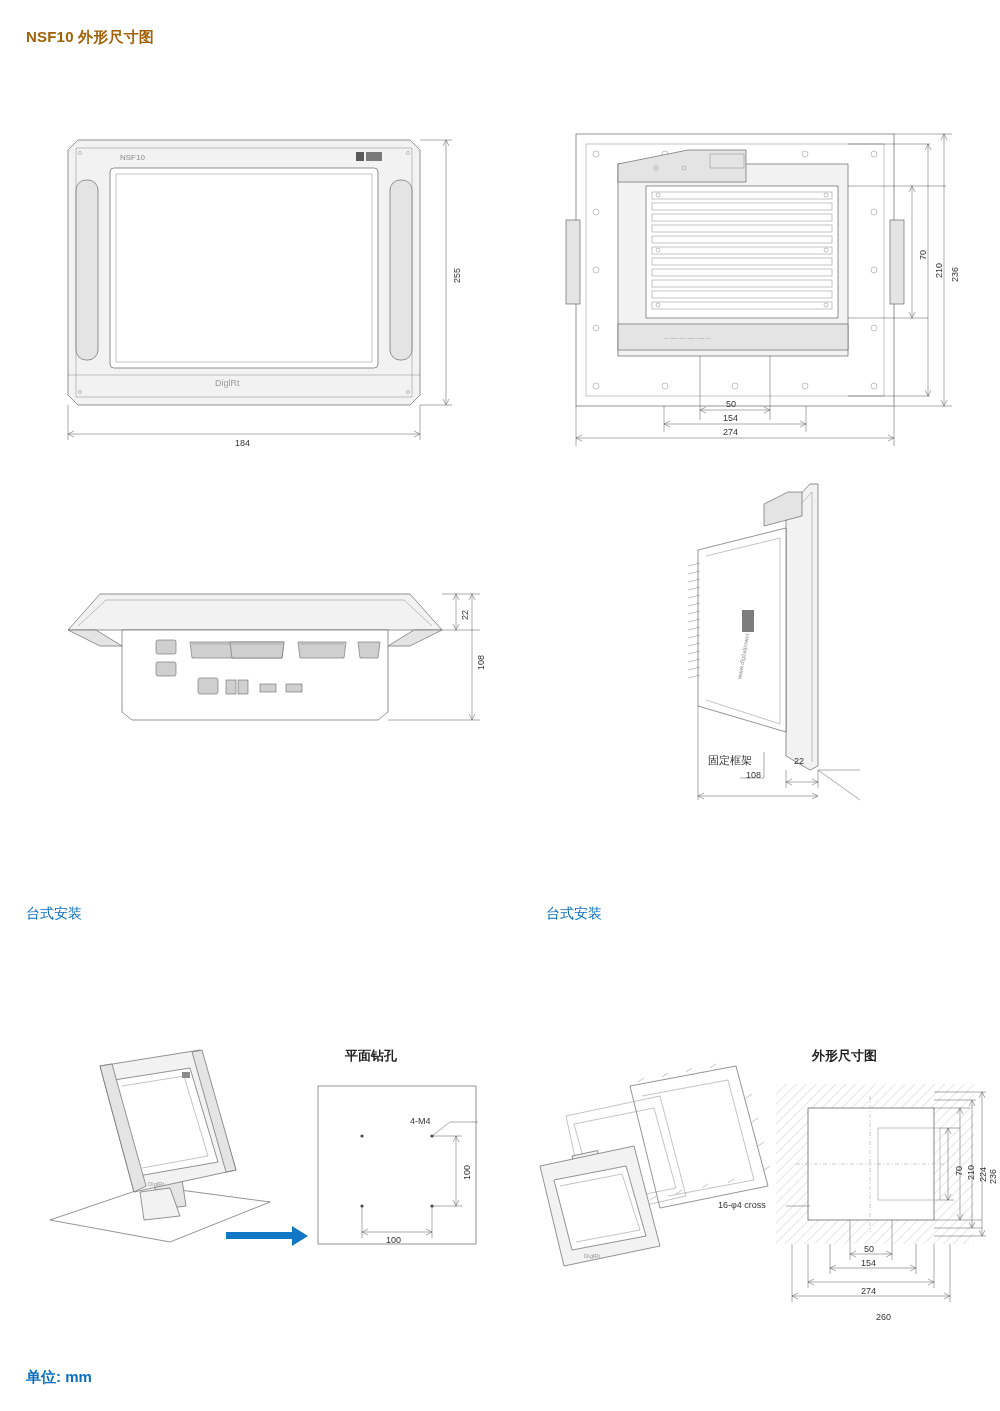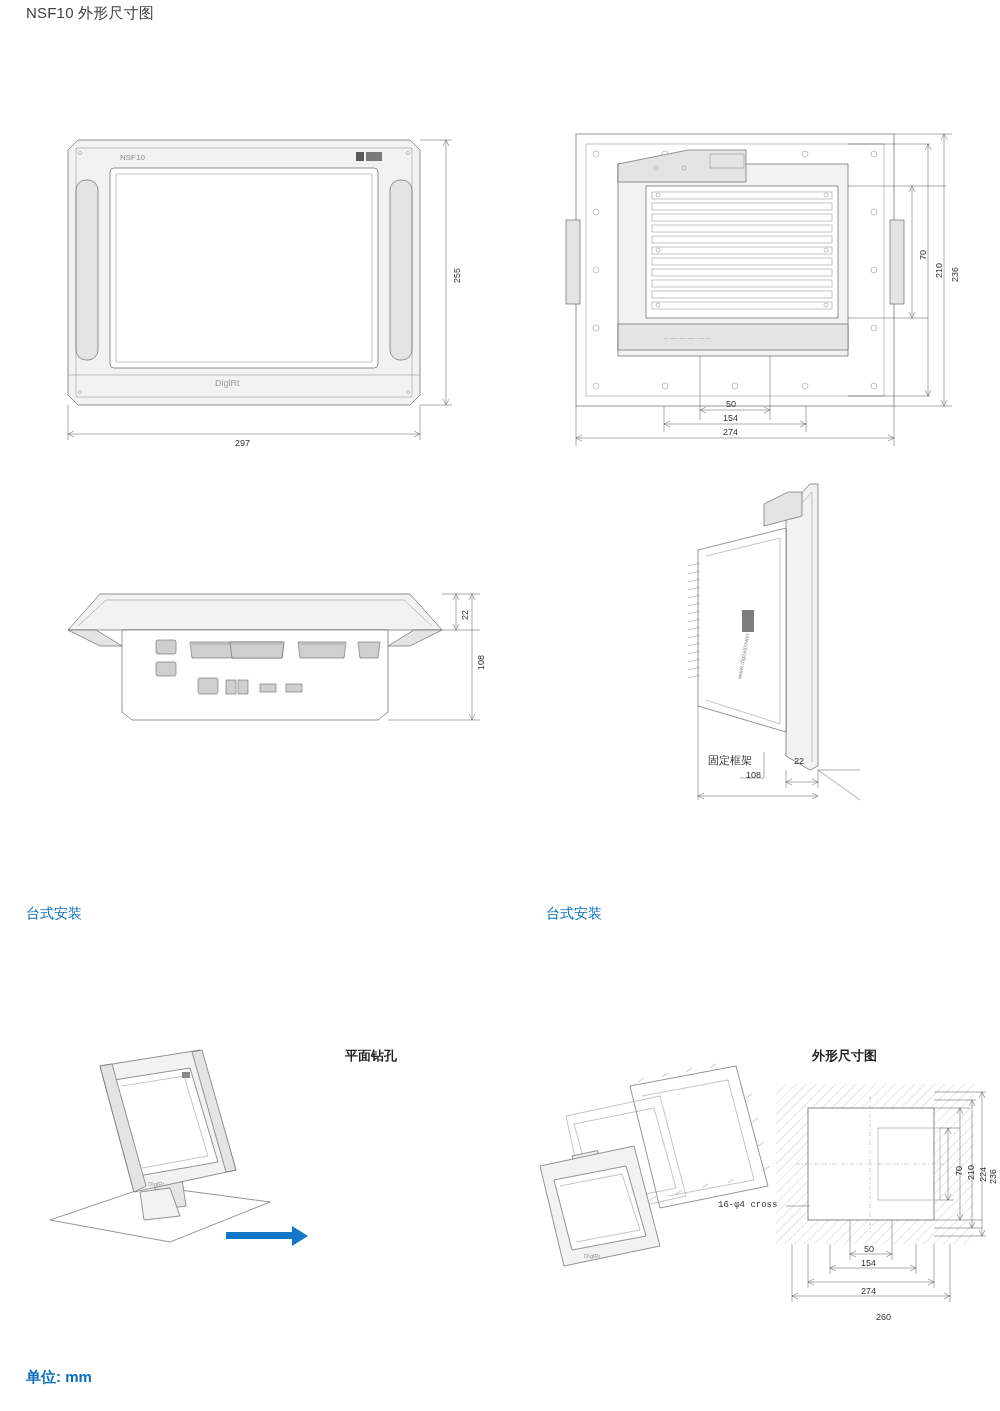--- a/index.html
+++ b/index.html
@@ -7,22 +7,22 @@
     width:1000px;height:1411px;position:relative;
     background:#ffffff;
     font-family:"Liberation Sans","DejaVu Sans",sans-serif;
     color:#333;
     overflow:hidden;
   }
   .page{position:absolute;inset:0;}
 
   
   .title{
-    position:absolute;left:26px;top:4px;
-    font-size:15px;font-weight:normal;color:#404040;letter-spacing:.2px;
+    position:absolute;left:26px;top:28px;
+    font-size:15px;font-weight:bold;color:#a16207;letter-spacing:.2px;
   }
   .section-head{
     position:absolute;font-size:14px;font-weight:normal;color:#0b6fc0;
   }
   .sub-head{
     position:absolute;font-size:13px;font-weight:bold;color:#222;
   }
   .unit{
     position:absolute;left:26px;top:1368px;
     font-size:15px;font-weight:bold;color:#0b6fc0;
@@ -82,21 +82,21 @@
       <path class="ln-dim" d="M386,20 L386,285"></path>
       <path class="ln-dim" d="M383,26 L386,20 L389,26 M383,279 L386,285 L389,279"></path>
 
       <path class="ln-dim" d="M8,285 L8,320 M360,285 L360,320"></path>
       <path class="ln-dim" d="M8,314 L360,314"></path>
       <path class="ln-dim" d="M14,311 L8,314 L14,317 M354,311 L360,314 L354,317"></path>
     </svg>
     <div class="label" style="left:60px;top:33px;font-size:8px;color:#8a8a8a;">NSF10</div>
     <div class="label" style="left:155px;top:258px;font-size:9px;color:#9a9a9a;">DiglRt</div>
     <div class="dim v" style="left:392px;top:163px;">255</div>
-    <div class="dim" style="left:175px;top:318px;">297</div>
+    <div class="dim" style="left:175px;top:318px;">184</div>
   </div>
 
   <div style="position:absolute;left:560px;top:120px;width:400px;height:340px;">
     <svg width="400" height="340" viewBox="0 0 400 340">
 
       <rect class="fill-white" x="16" y="14" width="318" height="272"></rect>
       <rect class="ln-thin" x="26" y="24" width="298" height="252"></rect>
 
       <g class="ln-thin">
         <circle cx="36" cy="34" r="3"></circle>
@@ -284,20 +284,43 @@
       <path class="fill-grey" d="M70,46 L82,44 L116,166 L104,172 Z"></path>
       <path class="fill-grey" d="M162,32 L172,30 L206,150 L196,152 Z"></path>
 
       <rect x="152" y="52" width="8" height="6" fill="#8b8b8b"></rect>
       <text class="tiny2" x="118" y="166">DiglRt</text>
 
       <path class="arrow-blue" d="M196,212 L262,212 L262,206 L278,216 L262,226 L262,219 L196,219 Z"></path>
     </svg>
   </div>
 
+  <div style="position:absolute;left:310px;top:1080px;width:200px;height:190px;">
+    <svg width="200" height="190" viewBox="0 0 200 190">
+      <rect class="fill-white" x="8" y="6" width="158" height="158"></rect>
+
+      <circle cx="52" cy="56" r="1.6" fill="#444"></circle>
+      <circle cx="122" cy="56" r="1.6" fill="#444"></circle>
+      <circle cx="52" cy="126" r="1.6" fill="#444"></circle>
+      <circle cx="122" cy="126" r="1.6" fill="#444"></circle>
+
+      <path class="ln-dim" d="M122,56 L140,42 L168,42"></path>
+
+      <path class="ln-dim" d="M122,56 L152,56 M122,126 L152,126"></path>
+      <path class="ln-dim" d="M146,56 L146,126"></path>
+      <path class="ln-dim" d="M143,62 L146,56 L149,62 M143,120 L146,126 L149,120"></path>
+
+      <path class="ln-dim" d="M52,126 L52,158 M122,126 L122,158"></path>
+      <path class="ln-dim" d="M52,152 L122,152"></path>
+      <path class="ln-dim" d="M58,149 L52,152 L58,155 M116,149 L122,152 L116,155"></path>
+    </svg>
+    <div class="dim" style="left:100px;top:36px;">4-M4</div>
+    <div class="dim v" style="left:152px;top:100px;">100</div>
+    <div class="dim" style="left:76px;top:155px;">100</div>
+  </div>
 
   <div style="position:absolute;left:510px;top:1060px;width:280px;height:220px;">
     <svg width="280" height="220" viewBox="0 0 280 220">
 
       <path class="fill-white" d="M120,26 L226,6 L258,126 L150,148 Z"></path>
       <path class="ln-thin" d="M132,36 L218,20 L244,120 L158,136"></path>
 
       <g class="ln-thin">
         <path d="M128,22 L134,18"></path>
           <path d="M152,17 L158,13"></path>
@@ -356,21 +379,21 @@
       <path class="ln-dim" d="M80,140 L80,180 M122,140 L122,180 M60,164 L60,194 M146,164 L146,194 M38,164 L38,208 M164,164 L164,208 M22,164 L22,222 M180,164 L180,222"></path>
       <path class="ln-dim" d="M80,174 L122,174"></path>
       <path class="ln-dim" d="M86,171 L80,174 L86,177 M116,171 L122,174 L116,177"></path>
       <path class="ln-dim" d="M60,188 L146,188"></path>
       <path class="ln-dim" d="M66,185 L60,188 L66,191 M140,185 L146,188 L140,191"></path>
       <path class="ln-dim" d="M38,202 L164,202"></path>
       <path class="ln-dim" d="M44,199 L38,202 L44,205 M158,199 L164,202 L158,205"></path>
       <path class="ln-dim" d="M22,216 L180,216"></path>
       <path class="ln-dim" d="M28,213 L22,216 L28,219 M174,213 L180,216 L174,219"></path>
     </svg>
-    <div class="dim" style="left:-52px;top:120px;font-family:Liberation Mono, monospace;">16-φ4 cross</div>
+    <div class="dim" style="left:-52px;top:120px;">16-φ4 cross</div>
     <div class="dim v" style="left:184px;top:96px;">70</div>
     <div class="dim v" style="left:196px;top:100px;">210</div>
     <div class="dim v" style="left:208px;top:102px;">224</div>
     <div class="dim v" style="left:218px;top:104px;">236</div>
     <div class="dim" style="left:94px;top:164px;">50</div>
     <div class="dim" style="left:91px;top:178px;">154</div>
     <div class="dim" style="left:106px;top:192px;margin-top:40px;">260</div>
     <div class="dim" style="left:91px;top:206px;">274</div>
   </div>
 

